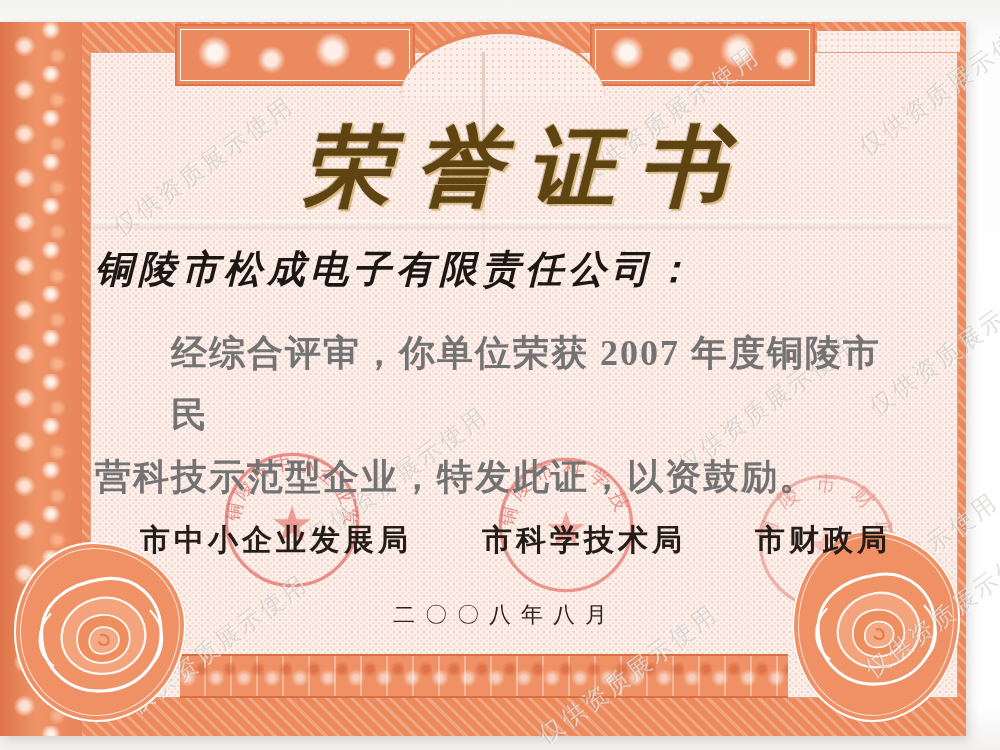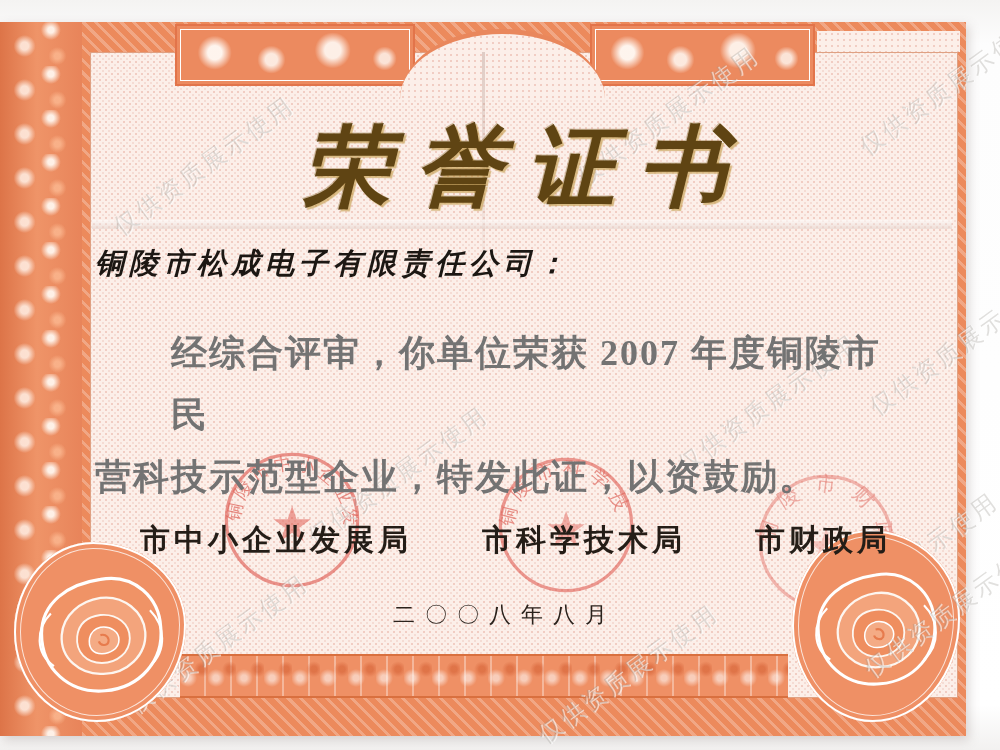--- a/index.html
+++ b/index.html
@@ -84,21 +84,21 @@
   .crease-v { position:absolute; left:482px; top:30px; width:3px; height:260px;
     background:linear-gradient(180deg, rgba(170,140,130,.35), rgba(170,140,130,0)); z-index:2; }
   .crease-h { position:absolute; left:92px; top:198px; width:860px; height:9px;
     background:linear-gradient(180deg, rgba(255,255,255,.55), rgba(185,155,145,.22)); z-index:2; }
 
   
   .title { position:absolute; left:0; top:86px; width:100%; text-align:center;
     font-size:88px; font-weight:bold; font-style:italic; letter-spacing:24px;
     color:#5f4413; text-shadow:2px 2px 1px rgba(186,142,48,.55), -1px -1px 0 rgba(120,85,20,.35);
     z-index:4;margin-left:44px; }
-  .recipient { position:absolute; left:95px; top:222px; font-size:29px; font-weight:bold;
+  .recipient { position:absolute; left:95px; top:222px; font-size:38px; font-weight:bold;
     font-style:italic; letter-spacing:5px; color:#1c1713; z-index:4; }
   .body-text { position:absolute; left:95px; top:300px; width:820px;
     font-size:36px; font-weight:bold; color:#737373; letter-spacing:2px; line-height:62px; z-index:4; }
   .body-text .indent { padding-left:76px; }
   .issuer { position:absolute; top:498px; font-size:30px; font-weight:600;
     letter-spacing:4px; color:#241d17; z-index:4; }
   .issuer-1 { left:140px; } .issuer-2 { left:482px; } .issuer-3 { left:755px; }
   .date { position:absolute; left:0; top:578px; width:100%; text-align:center;
     padding-left:44px; font-size:22px; letter-spacing:10px; color:#2a221c; z-index:4; }
 

